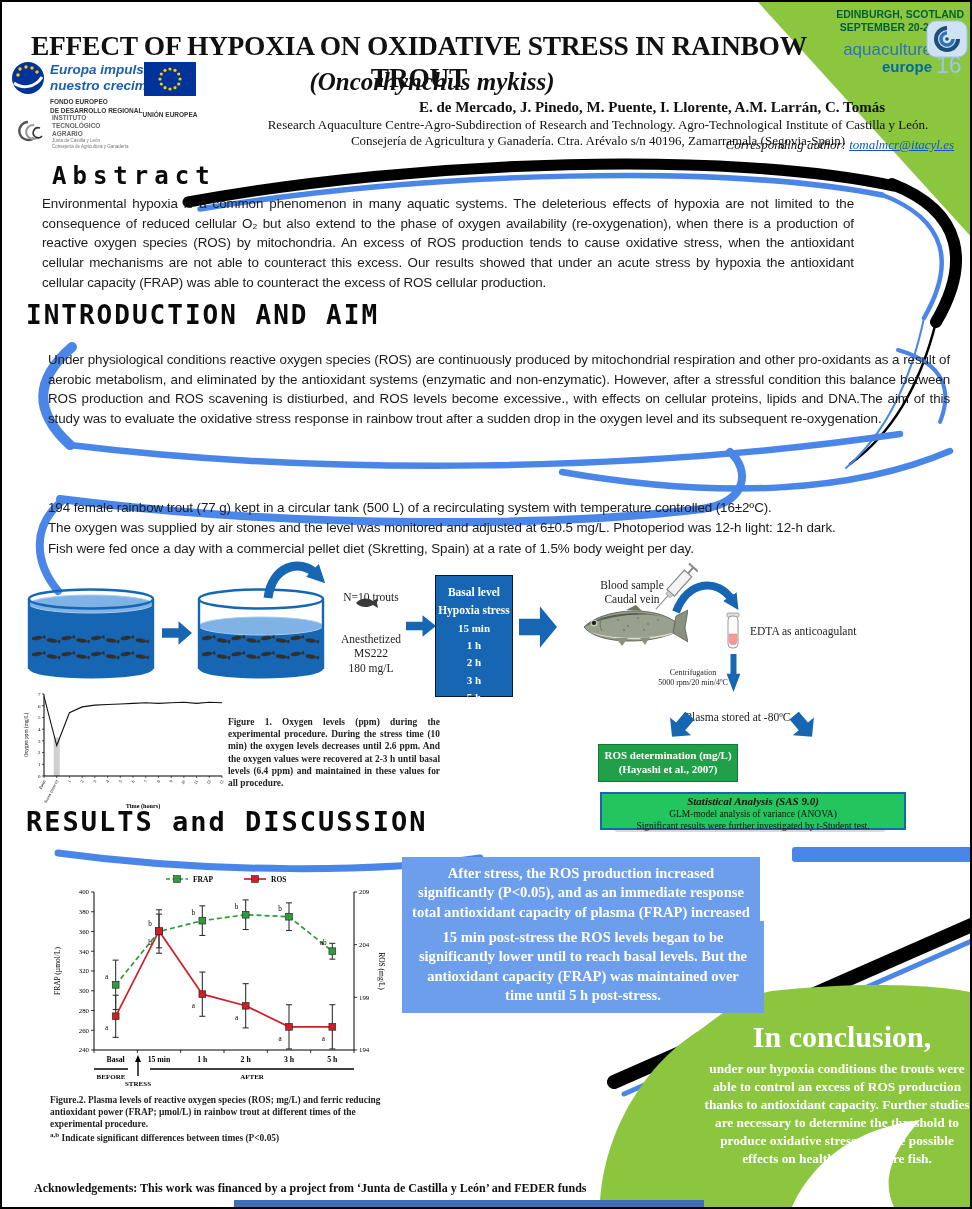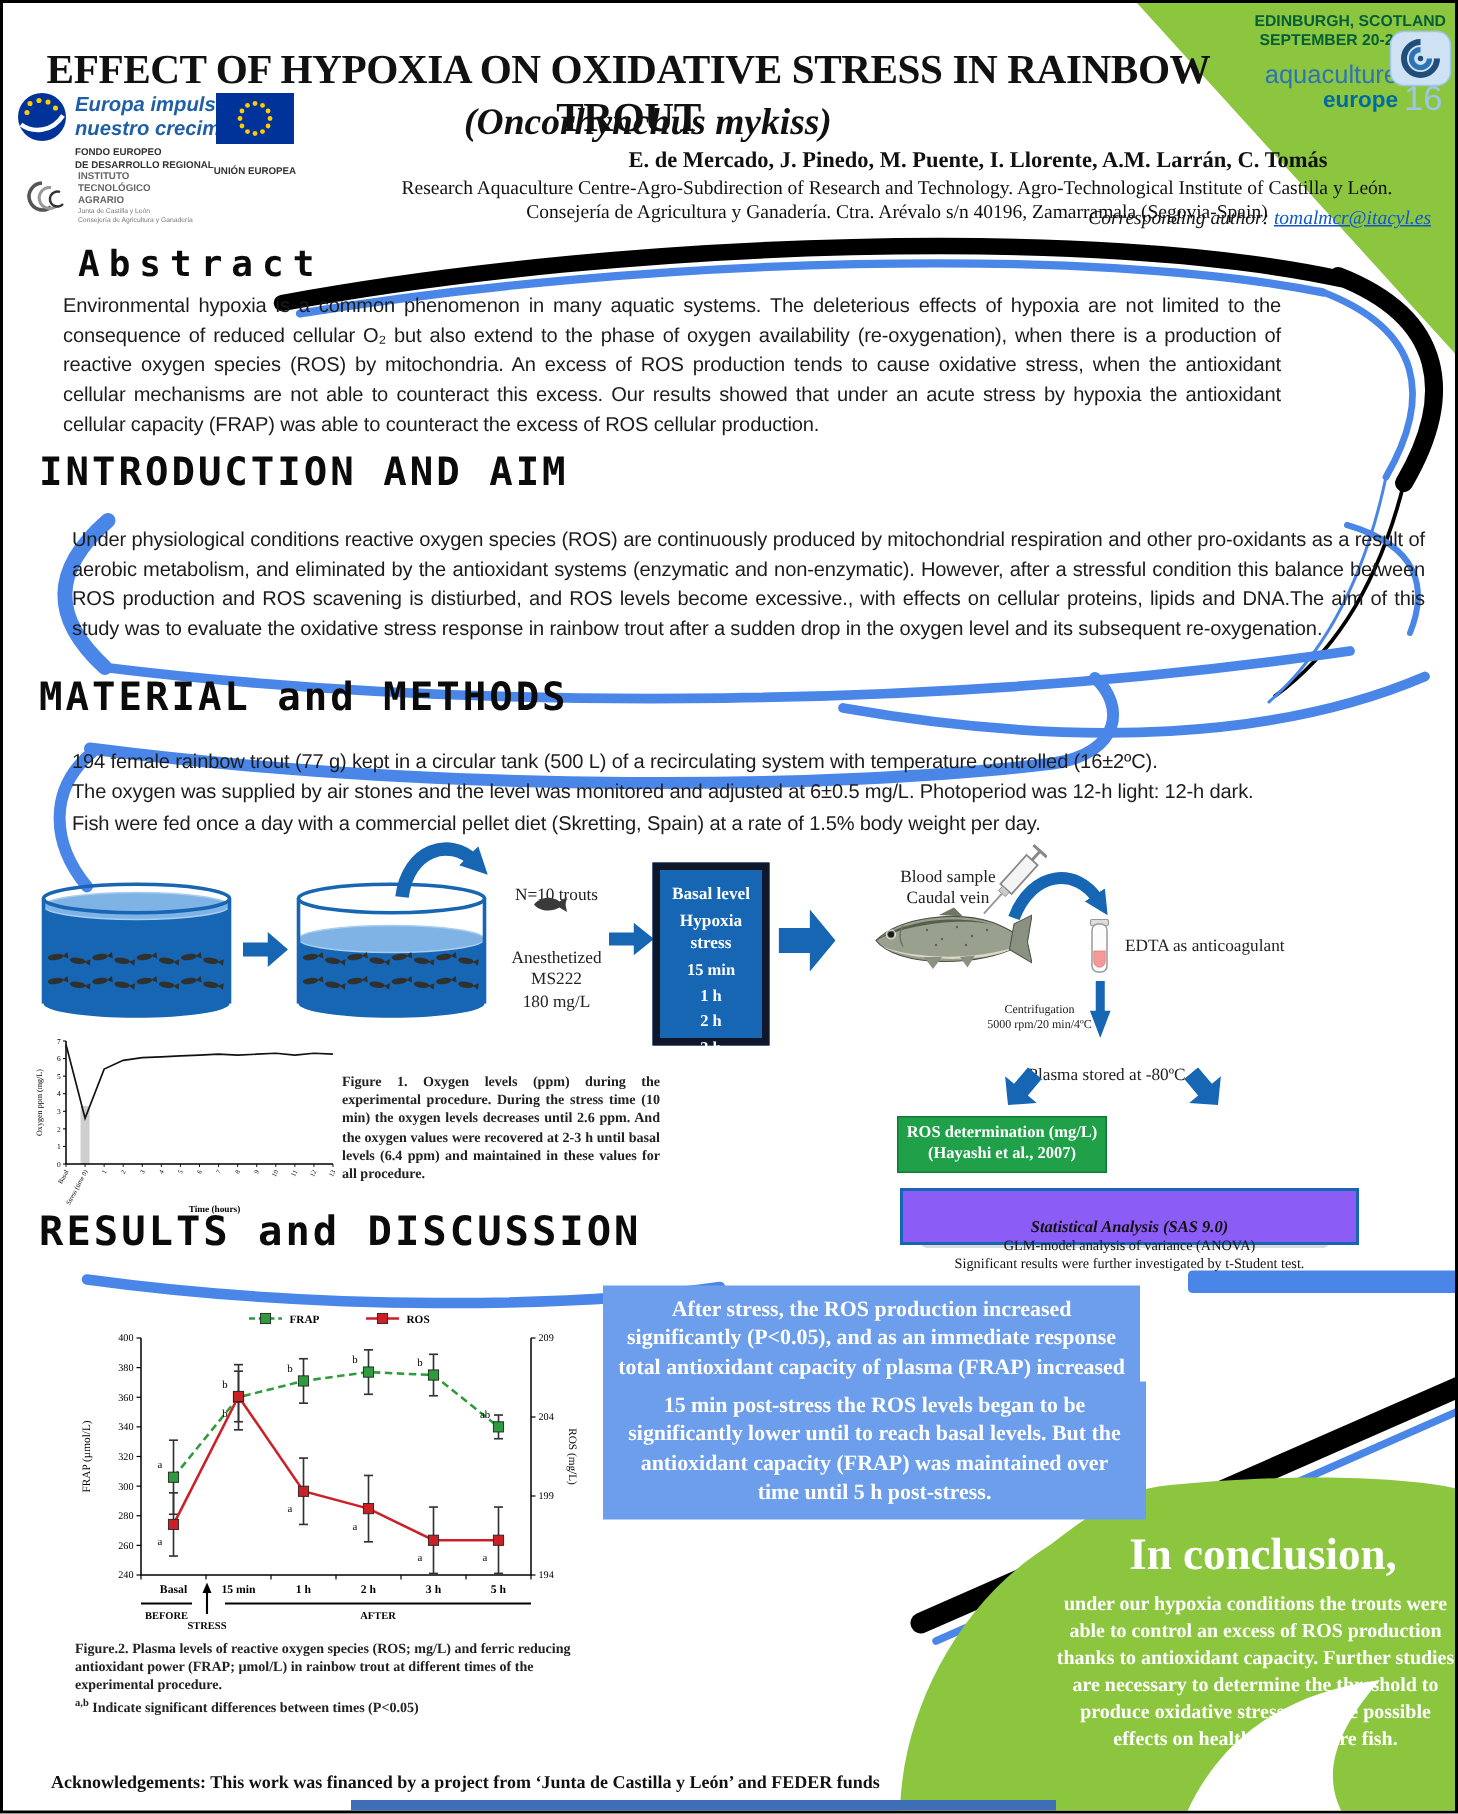--- a/index.html
+++ b/index.html
@@ -134,21 +134,20 @@
 AGRARIO</div>
   <div class="abs z pre" style="left:50px;top:136px;font-size:4.5px;color:#777;line-height:1.3;">Junta de Castilla y León
 Consejería de Agricultura y Ganadería</div>
 
   <h2 class="abs z mono-head" style="left:50px;top:160px;margin:0;font-size:24px;letter-spacing:6px;font-weight:bold;">Abstract</h2>
   <p class="abs z body-txt just" style="left:40px;top:192px;width:812px;margin:0;">Environmental hypoxia is a common phenomenon in many aquatic systems. The deleterious effects of hypoxia are not limited to the consequence of reduced cellular O₂ but also extend to the phase of oxygen availability (re-oxygenation), when there is a production of reactive oxygen species (ROS) by mitochondria. An excess of ROS production tends to cause oxidative stress, when the antioxidant cellular mechanisms are not able to counteract this excess. Our results showed that under an acute stress by hypoxia the antioxidant cellular capacity (FRAP) was able to counteract the excess of ROS cellular production.</p>
 
   <h2 class="abs z mono-head" style="left:24px;top:298px;margin:0;font-size:26px;letter-spacing:2px;">INTRODUCTION AND AIM</h2>
   <p class="abs z body-txt just" style="left:46px;top:348px;width:902px;margin:0;">Under physiological conditions reactive oxygen species (ROS) are continuously produced by mitochondrial respiration and other pro-oxidants as a result of aerobic metabolism, and eliminated by the antioxidant systems (enzymatic and non-enzymatic). However, after a stressful condition this balance between ROS production and ROS scavening is distiurbed, and ROS levels become excessive., with effects on cellular proteins, lipids and DNA.The aim of this study was to evaluate the oxidative stress response in rainbow trout after a sudden drop in the oxygen level and its subsequent re-oxygenation.</p>
 
-  <h2 class="abs z mono-head" style="left:24px;top:448px;margin:0;font-size:26px;letter-spacing:2px;">MATERIAL and METHODS</h2>
   <p class="abs z body-txt pre" style="left:46px;top:496px;width:880px;margin:0;line-height:1.52;">194 female rainbow trout (77 g) kept in a circular tank (500 L) of a recirculating system with temperature controlled (16±2ºC).
 The oxygen was supplied by air stones and the level was monitored and adjusted at 6±0.5 mg/L. Photoperiod was 12-h light: 12-h dark.
 Fish were fed once a day with a commercial pellet diet (Skretting, Spain) at a rate of 1.5% body weight per day.</p>
 
   <div class="abs z" id="tank1" style="left:22px;top:584px;width:134px;height:96px;"><svg width="134" height="96" viewBox="0 0 134 96">
         <path d="M5,18 L5,83 A62,9.5 0 0 0 129,83 L129,18 Z" fill="#1766B4"></path>
         <ellipse cx="67" cy="18" rx="62" ry="9" fill="#7FB2E5" stroke="#A8CDF0" stroke-width="1"></ellipse>
         <path d="M5,13 L5,83" stroke="#1766B4" stroke-width="2.4"></path>
         <path d="M129,13 L129,83" stroke="#1766B4" stroke-width="2.4"></path>
         <ellipse cx="67" cy="13" rx="62" ry="9.5" fill="none" stroke="#1766B4" stroke-width="2.4"></ellipse>
@@ -299,21 +298,21 @@
   </svg>
   <div class="abs z ctr diagram-label" style="left:326px;top:576px;width:86px;">N=10 trouts</div>
   <svg class="abs z" style="left:352px;top:593px;" width="26" height="15" viewBox="0 0 26 15">
     <path d="M2,8 C6,3 14,2 19,6 L24,3 L23,8 L24,13 L19,10 C14,13 6,13 2,8 Z" fill="#3a3a3a"></path>
   </svg>
   <div class="abs z ctr diagram-label pre" style="left:326px;top:618px;width:86px;">Anesthetized
 MS222
 180 mg/L</div>
   <div class="abs z arrow-r" style="left:404px;top:612px;width:30px;height:24px;"></div>
 
-  <div class="abs z" style="left:433px;top:573px;width:78px;height:122px;background:#1766B4;border:5px solid #0f172a;box-sizing:border-box;padding-top:6px;">
+  <div class="abs z" style="left:433px;top:573px;width:78px;height:122px;background:#1766B4;border:1px solid #0f172a;box-sizing:border-box;padding-top:6px;">
     <div class="det-box" style="font-size:11.5px;">Basal level</div>
     <div class="det-box" style="font-size:11.5px;">Hypoxia stress</div>
     <div class="det-box">15 min</div>
     <div class="det-box">1 h</div>
     <div class="det-box">2 h</div>
     <div class="det-box">3 h</div>
     <div class="det-box">5 h</div>
   </div>
   <div class="abs z arrow-r" style="left:517px;top:602px;width:38px;height:46px;"></div>
 
@@ -367,21 +366,21 @@
   <div class="abs z ctr diagram-label pre" style="left:648px;top:654px;width:86px;font-size:8px;">Centrifugation
 5000 rpm/20 min/4ºC</div>
   <div class="abs z ctr diagram-label" style="left:670px;top:696px;width:132px;">Plasma stored at -80ºC</div>
   <div class="abs z arrow-d" style="left:664px;top:710px;width:30px;height:28px;transform:rotate(40deg);"></div>
   <div class="abs z arrow-d" style="left:786px;top:710px;width:30px;height:28px;transform:rotate(-40deg);"></div>
 
   <div class="abs z det-box" style="left:596px;top:742px;width:140px;height:38px;background:#21A04A;border:1px solid #0E7A33;">
     <div>ROS determination (mg/L)</div>
     <div>(Hayashi et al., 2007)</div>
   </div>
-  <div class="abs z ctr serif" style="left:598px;top:778px;width:306px;height:38px;border:2px solid #1766B4;background:#8b5cf6;box-sizing:border-box;padding-top:18px;line-height:1.25;">
+  <div class="abs z ctr serif" style="left:598px;top:778px;width:306px;height:38px;border:2px solid #1766B4;background:#22c55e;box-sizing:border-box;padding-top:1px;line-height:1.25;">
     <div style="font-size:11px;font-weight:bold;font-style:italic;">Statistical Analysis (SAS 9.0)</div>
     <div style="font-size:9.5px;">GLM-model analysis of variance (ANOVA)</div>
     <div style="font-size:9.5px;">Significant results were further investigated by t-Student test.</div>
   </div>
 
   <div class="abs z" id="fig1" style="left:18px;top:686px;width:208px;height:124px;"><svg width="208" height="124" viewBox="0 0 208 124">
         <rect x="33.714285714285715" y="49.34285714285714" width="6" height="38.65714285714286" fill="#CFCFCF"></rect>
         <path d="M24,6 L24,88 L202,88" stroke="#000" stroke-width="1" fill="none"></path>
         <line x1="22" y1="88" x2="24" y2="88" stroke="#000" stroke-width="0.7"></line>
         <text x="20.5" y="89.8" text-anchor="end" font-size="5" font-family="&quot;Liberation Serif&quot;,&quot;DejaVu Serif&quot;,serif">0</text>

